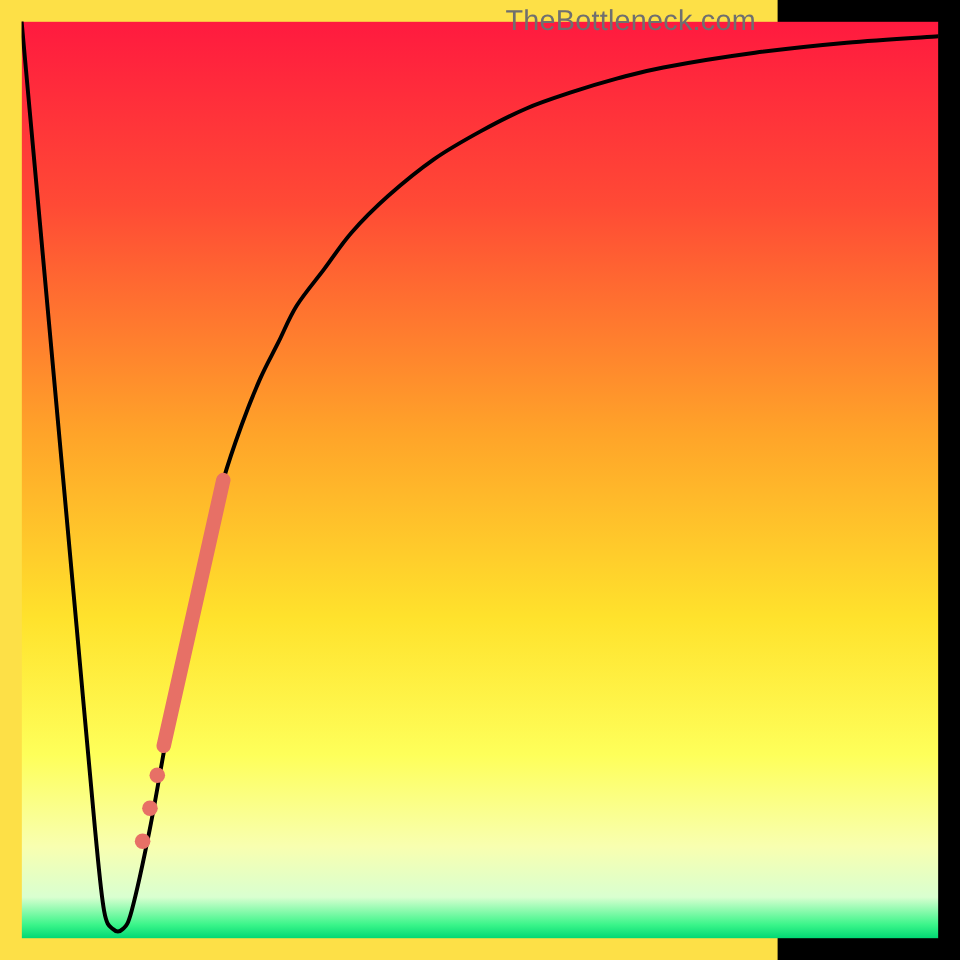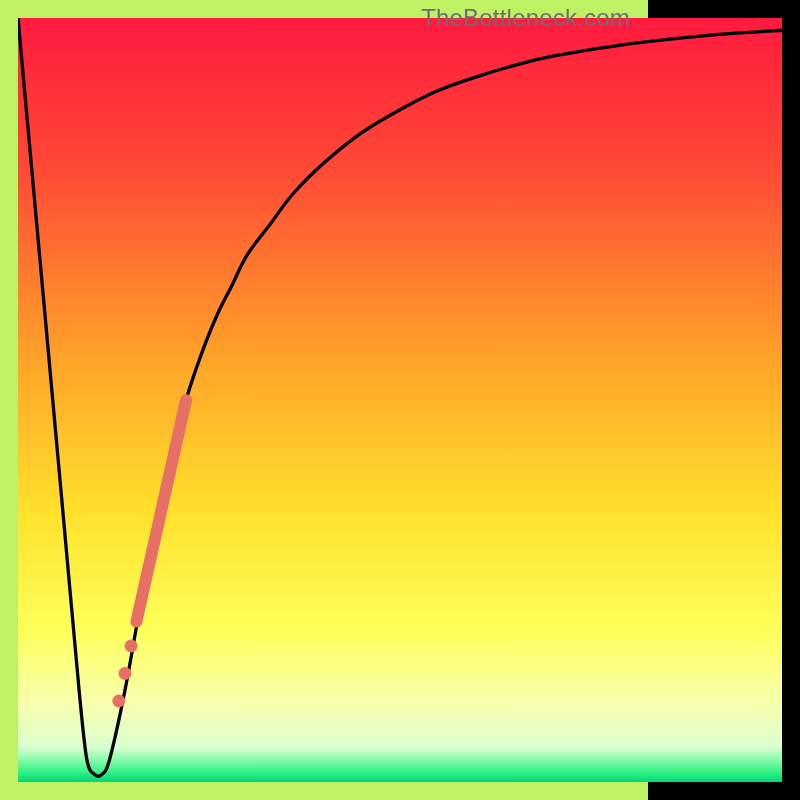--- a/index.html
+++ b/index.html
@@ -9,21 +9,21 @@
     height: 800px;
     background: #000;
     overflow: hidden;
   }
   .frame {
     position: absolute;
     left: 0;
     top: 0;
     width: 648px;
     height: 800px;
-    background: #bef264;
+    background: #fde047;
   }
   .plot {
     position: absolute;
     left: 18px;
     top: 18px;
     width: 764px;
     height: 764px;
   }
   .watermark {
     position: absolute;

